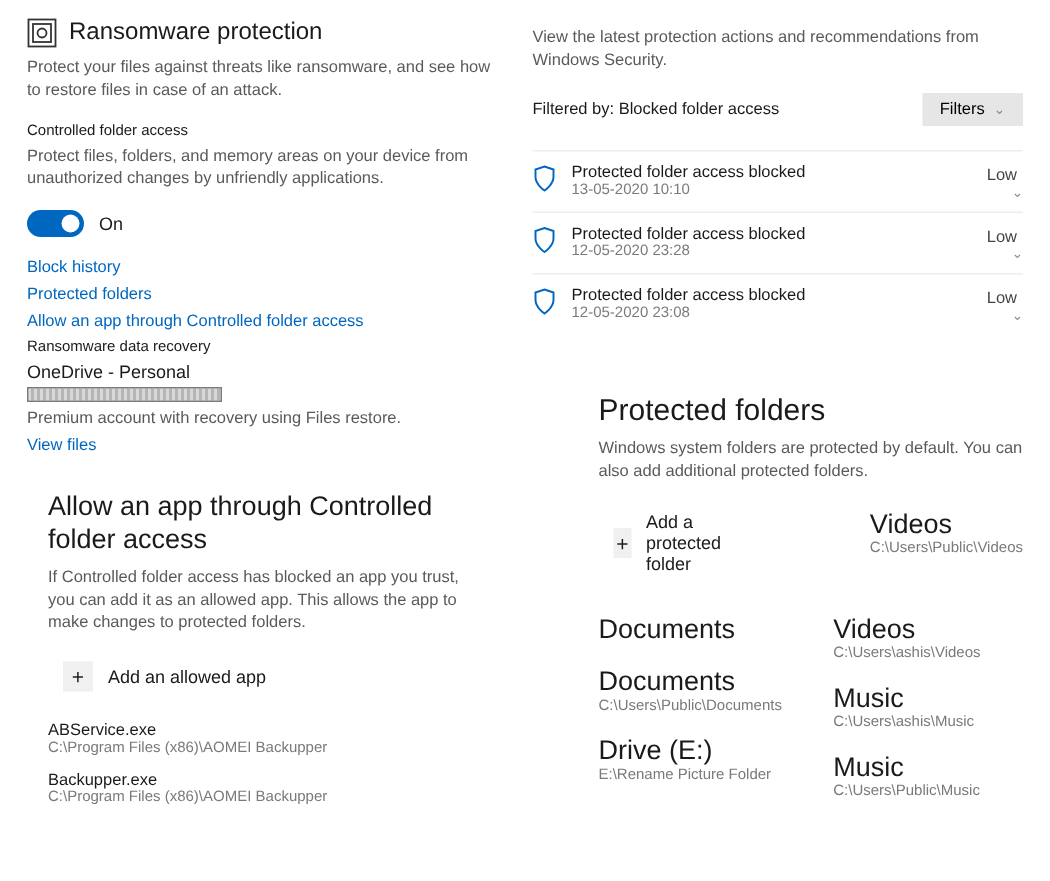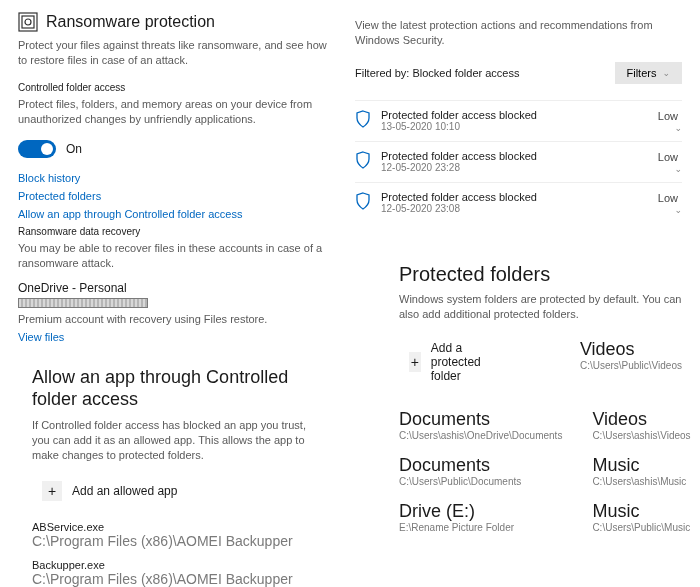--- a/index.html
+++ b/index.html
@@ -17,21 +17,21 @@
 .toggle::after { content: ""; position: absolute; width: 12px; height: 12px; background: #fff; border-radius: 50%; top: 3px; right: 3px; }
 .link { color: #0067c0; font-size: 11px; display: block; margin-bottom: 6px; cursor: pointer; }
 .link:last-of-type { margin-bottom: 14px; }
 .od-title { font-size: 12px; margin-bottom: 3px; }
 .progress { width: 130px; height: 10px; border: 1px solid #7a7a7a; background: repeating-linear-gradient(90deg,#d8d8d8 0,#d8d8d8 2px,#b5b5b5 2px,#b5b5b5 4px); margin-bottom: 4px; }
 .allow-section { padding: 10px 14px 0 14px; }
 .add-btn { display: inline-flex; align-items: center; gap: 10px; padding: 6px 10px; cursor: pointer; font-size: 12px; margin-bottom: 14px; }
 .add-btn .plus { width: 20px; height: 20px; background: #f0f0f0; display: flex; align-items: center; justify-content: center; font-size: 14px; font-weight: 400; }
 .app-item { margin-bottom: 10px; }
 .app-item .name { font-size: 11px; }
-.app-item .path { font-size: 14px; color: #7a7a7a; }
+.app-item .path { font-size: 10px; color: #7a7a7a; }
 .filter-row { display: flex; justify-content: space-between; align-items: center; margin-bottom: 16px; }
 .filter-row .lbl { font-size: 11px; }
 .filter-btn { background: #e6e6e6; border: none; padding: 5px 12px; font-size: 11px; cursor: pointer; display: flex; align-items: center; gap: 6px; }
 .hist-item { display: flex; align-items: flex-start; gap: 10px; padding: 8px 0; border-top: 1px solid #eee; }
 .hist-item:first-of-type { border-top: 1px solid #eee; }
 .shield { width: 16px; height: 18px; flex-shrink: 0; margin-top: 1px; }
 .hist-body { flex: 1; }
 .hist-body .title { font-size: 11px; }
 .hist-body .date { font-size: 10px; color: #7a7a7a; }
 .hist-sev { font-size: 11px; color: #444; margin-right: 4px; }
@@ -62,21 +62,20 @@
   <div class="desc">Protect files, folders, and memory areas on your device from unauthorized changes by unfriendly applications.</div>
   <div class="toggle-row">
     <div class="toggle"></div>
     <span>On</span>
   </div>
   <a class="link">Block history</a>
   <a class="link">Protected folders</a>
   <a class="link">Allow an app through Controlled folder access</a>
 
   <div class="h-med">Ransomware data recovery</div>
-  <div class="desc" style="margin-bottom:10px">You may be able to recover files in these accounts in case of a ransomware attack.</div>
   <div class="od-title">OneDrive - Personal</div>
   <div class="progress"></div>
   <div class="desc" style="margin-bottom:4px">Premium account with recovery using Files restore.</div>
   <a class="link">View files</a>
 
   <div class="allow-section">
     <div class="h-lg" style="font-size:18px;line-height:1.2;margin-bottom:8px">Allow an app through Controlled folder access</div>
     <div class="desc" style="margin-bottom:12px">If Controlled folder access has blocked an app you trust, you can add it as an allowed app. This allows the app to make changes to protected folders.</div>
     <div class="add-btn">
       <span class="plus">+</span>
@@ -147,21 +146,20 @@
       </div>
       <div class="folder-item">
         <div class="name">Videos</div>
         <div class="path">C:\Users\Public\Videos</div>
       </div>
     </div>
     <div class="folders-grid">
       <div class="folders-col" id="fcol1">
           <div class="folder-item">
             <div class="name">Documents</div>
-            <div class="path">C:\Users\ashis\OneDrive\Documents</div>
           </div>
           <div class="folder-item">
             <div class="name">Documents</div>
             <div class="path">C:\Users\Public\Documents</div>
           </div>
           <div class="folder-item">
             <div class="name">Drive (E:)</div>
             <div class="path">E:\Rename Picture Folder</div>
           </div>
         </div>

